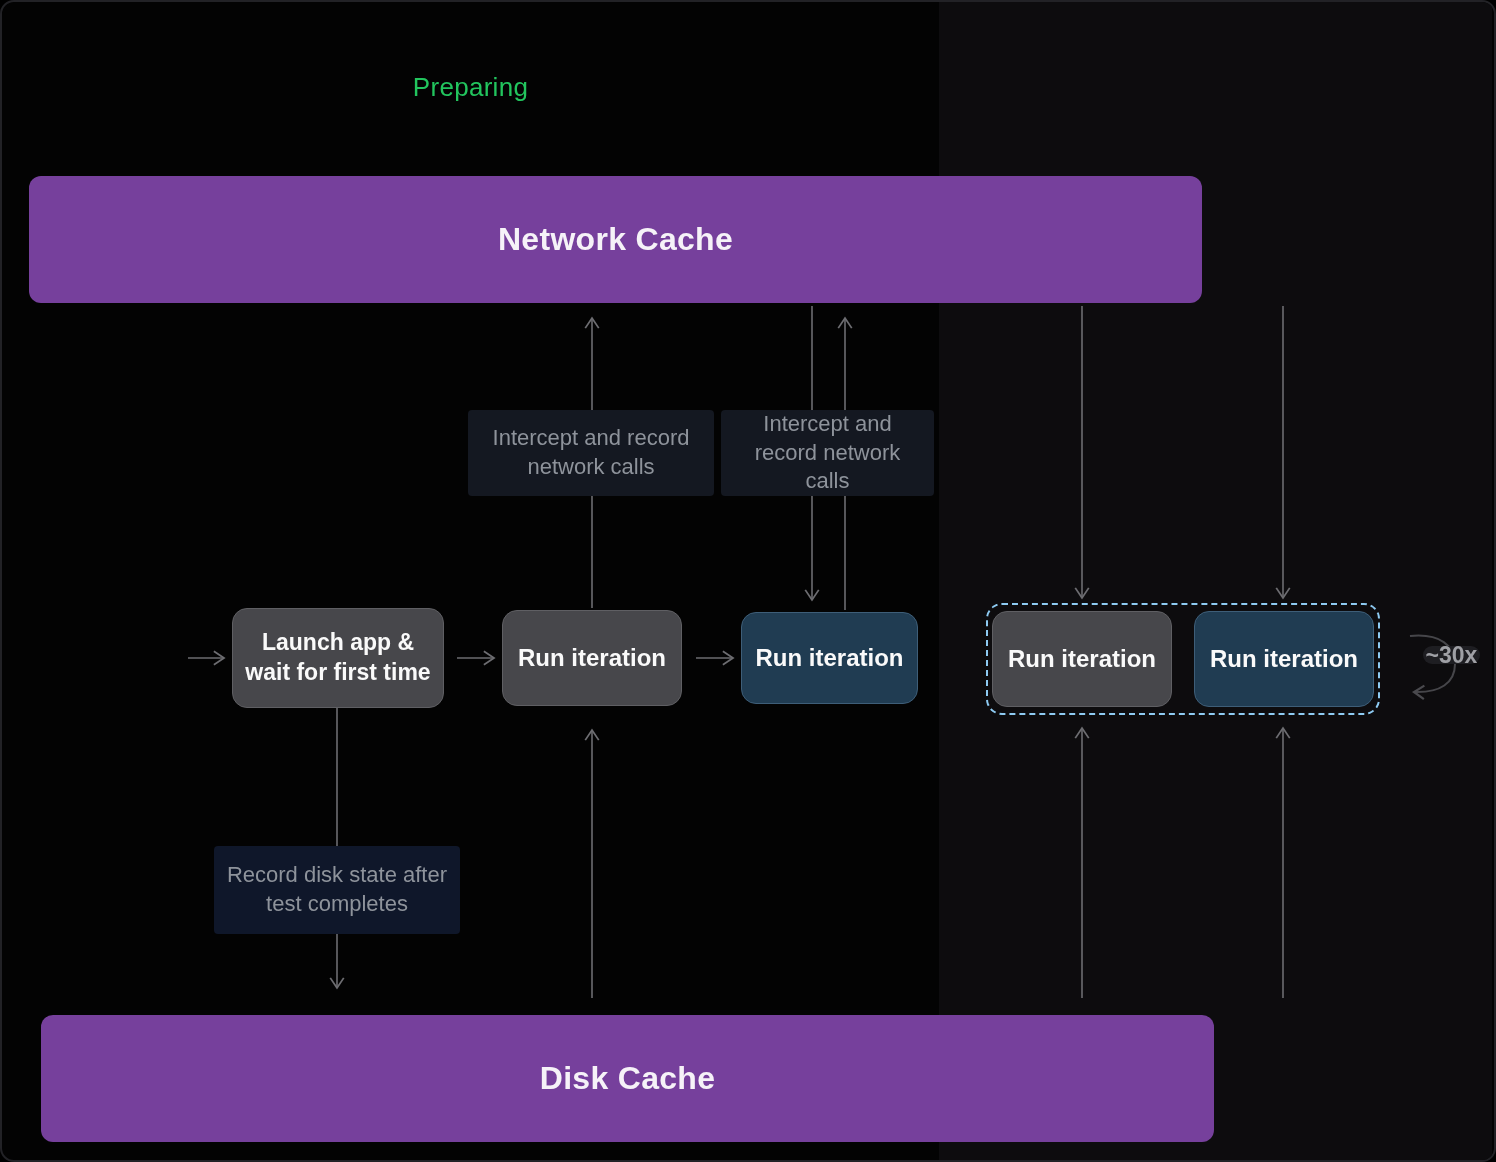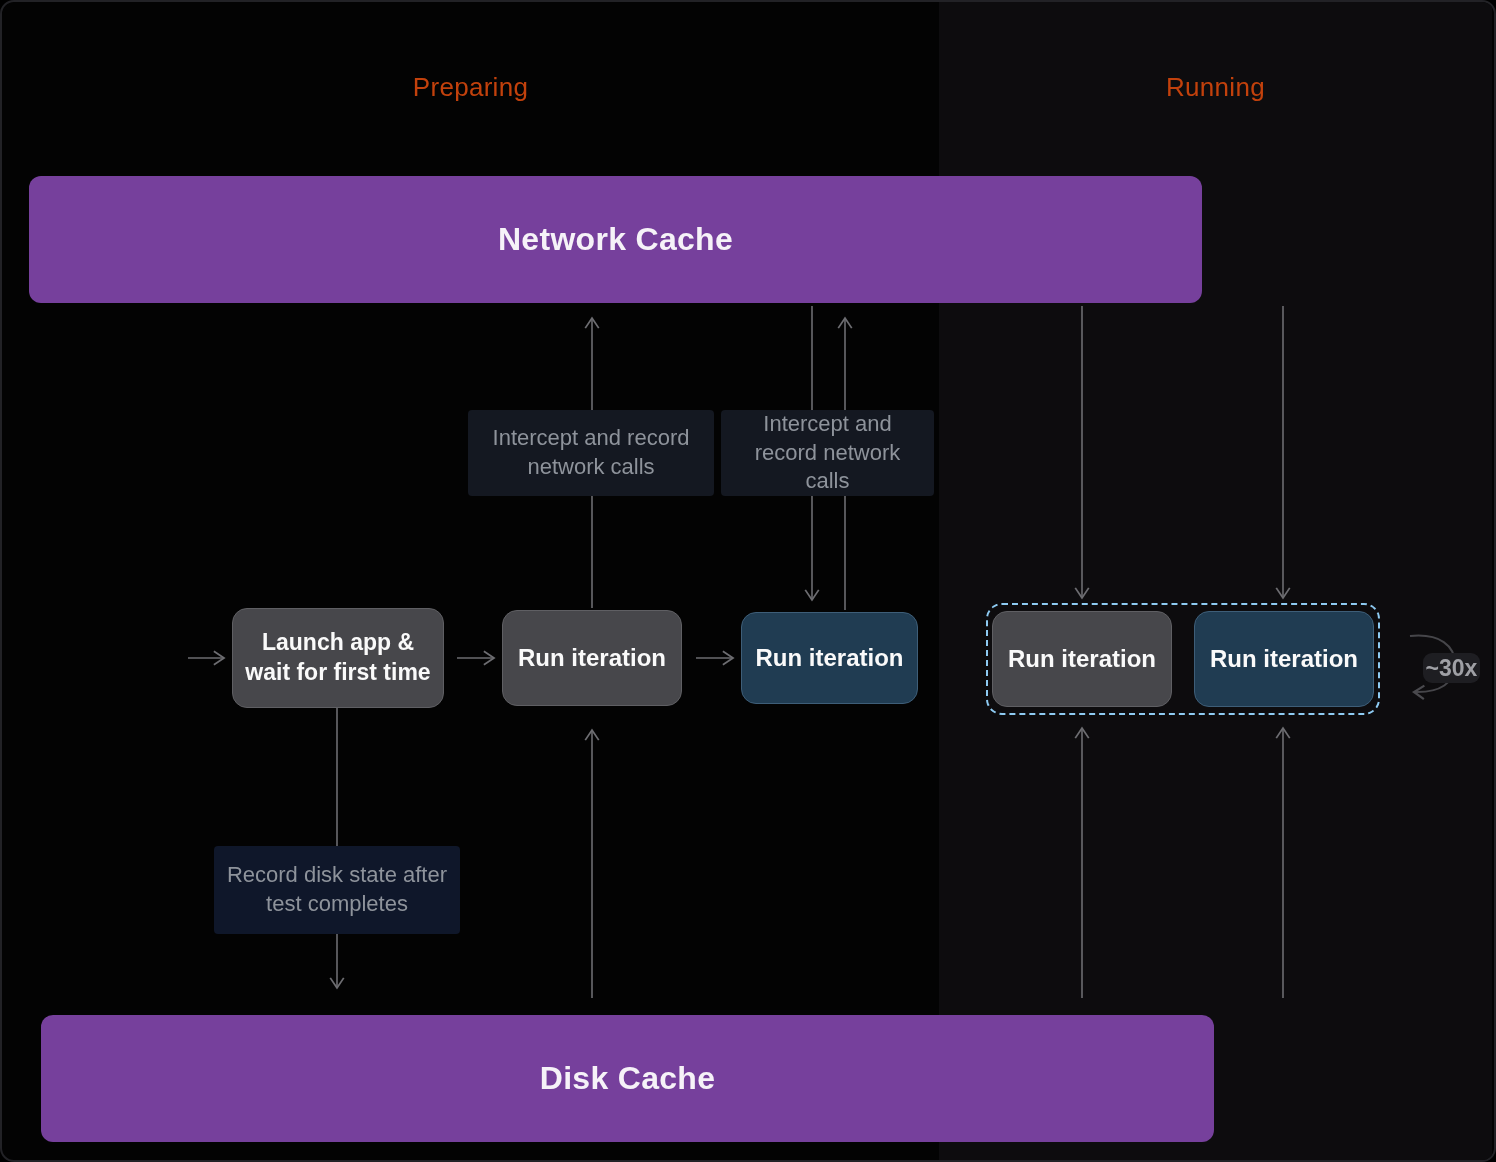--- a/index.html
+++ b/index.html
@@ -7,21 +7,21 @@
   #canvas{
     position:relative;width:1496px;height:1162px;background:#030303;
     border-radius:14px;border:2px solid #222226;overflow:hidden;
     font-family:"Liberation Sans",sans-serif;
   }
   .panel-running{
     position:absolute;left:937px;top:0;width:553px;height:1162px;
     background:#0d0c0e;
   }
   .section-label{
-    position:absolute;top:70px;color:#c2410c;font-size:26px;font-weight:500;
+    position:absolute;top:70px;color:#22c55e;font-size:26px;font-weight:500;
     letter-spacing:.3px;text-align:center;
   }
   #label-preparing{left:0;width:937px;}
   #label-running{left:937px;width:553px;}
   .cache-bar{
     position:absolute;left:27px;width:1173px;height:127px;border-radius:12px;
     background:#76409c;display:flex;align-items:center;justify-content:center;
     color:#f6f2f8;font-size:32px;font-weight:700;letter-spacing:.3px;
   }
   #bar-network{top:174px;}
@@ -45,35 +45,34 @@
   }
   .chip{
     position:absolute;background:#141821;border-radius:4px;color:#8e939b;
     font-size:22px;font-weight:500;line-height:1.3;display:flex;
     align-items:center;justify-content:center;text-align:center;padding:8px 12px;
   }
   #chip-intercept-left{left:466px;top:408px;width:246px;height:86px;}
   #chip-intercept-right{left:719px;top:408px;width:213px;height:86px;}
   #chip-record-disk{left:212px;top:844px;width:246px;height:88px;background:#0f172a;}
   #badge-loop{
-    position:absolute;left:1421px;top:644px;width:57px;height:30px;
+    position:absolute;left:1421px;top:644px;width:57px;height:18px;
     background:#1e1e22;border-radius:9px;color:#9fa0a5;font-size:23px;
-    font-weight:600;display:flex;align-items:center;justify-content:center;margin-top:7px;
+    font-weight:600;display:flex;align-items:center;justify-content:center;
   }
   svg.connectors{position:absolute;left:0;top:0;pointer-events:none;}
 </style>
 </head>
 <body>
 
 <div id="canvas">
 
   <div class="panel-running"></div>
 
   <div class="section-label" id="label-preparing">Preparing</div>
-  <div class="section-label" id="label-running">Running</div>
 
   <svg class="connectors" width="1496" height="1162" viewBox="0 0 1496 1162">
     <defs>
       <marker id="ah" markerUnits="userSpaceOnUse" markerWidth="22" markerHeight="18" viewBox="-12 -8 14 16" refX="0" refY="0" orient="auto">
         <path d="M-9,-6 L0,0 L-9,6" fill="none" stroke="#6d6d71" stroke-width="1.6"></path>
       </marker>
       <marker id="ah-dim" markerUnits="userSpaceOnUse" markerWidth="22" markerHeight="18" viewBox="-12 -8 14 16" refX="0" refY="0" orient="auto">
         <path d="M-9,-6 L0,0 L-9,6" fill="none" stroke="#4a4a4e" stroke-width="2"></path>
       </marker>
     </defs>

